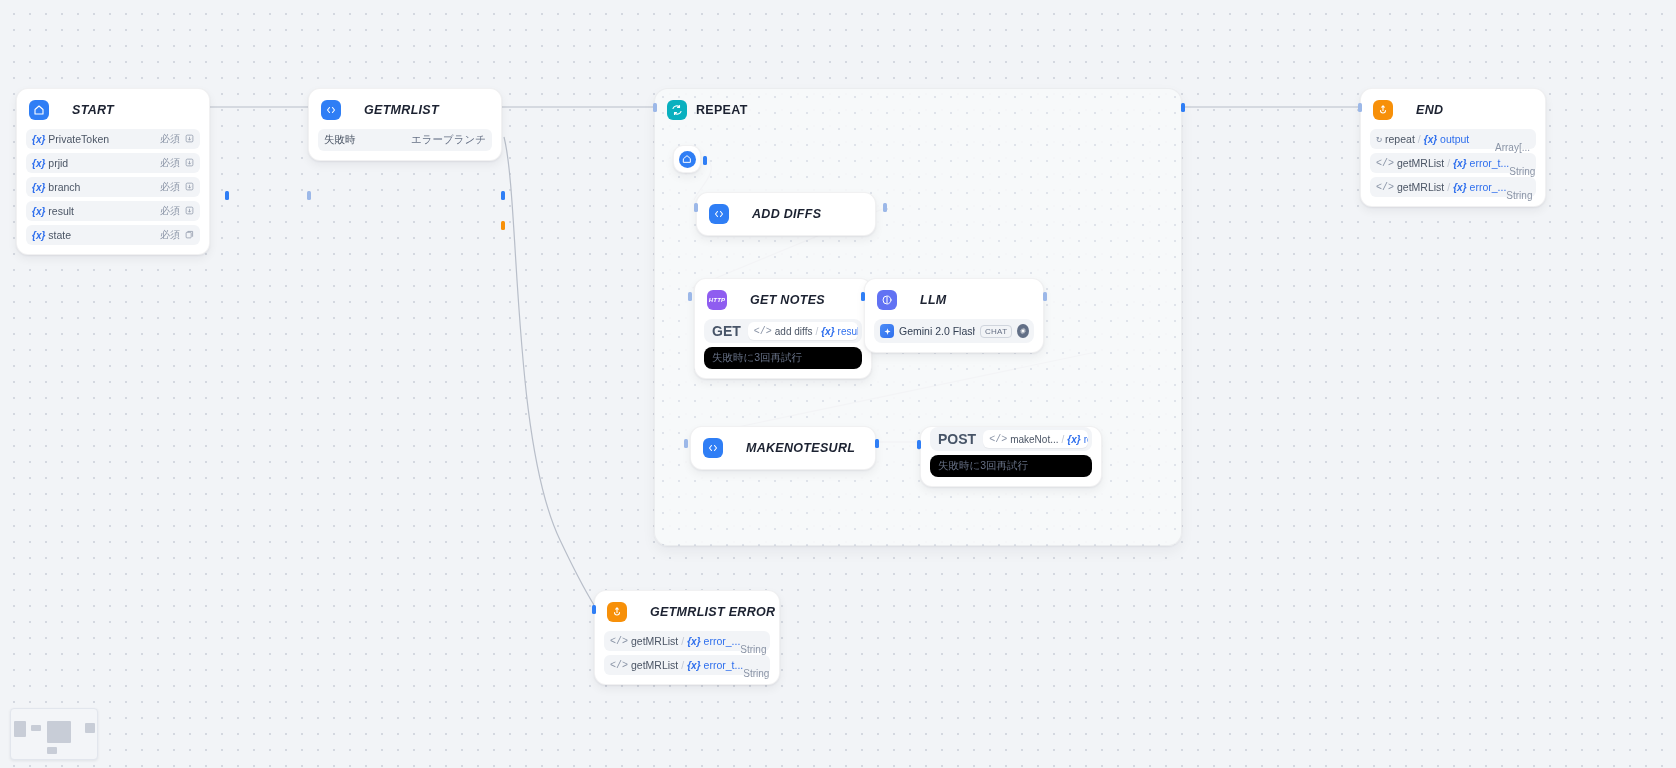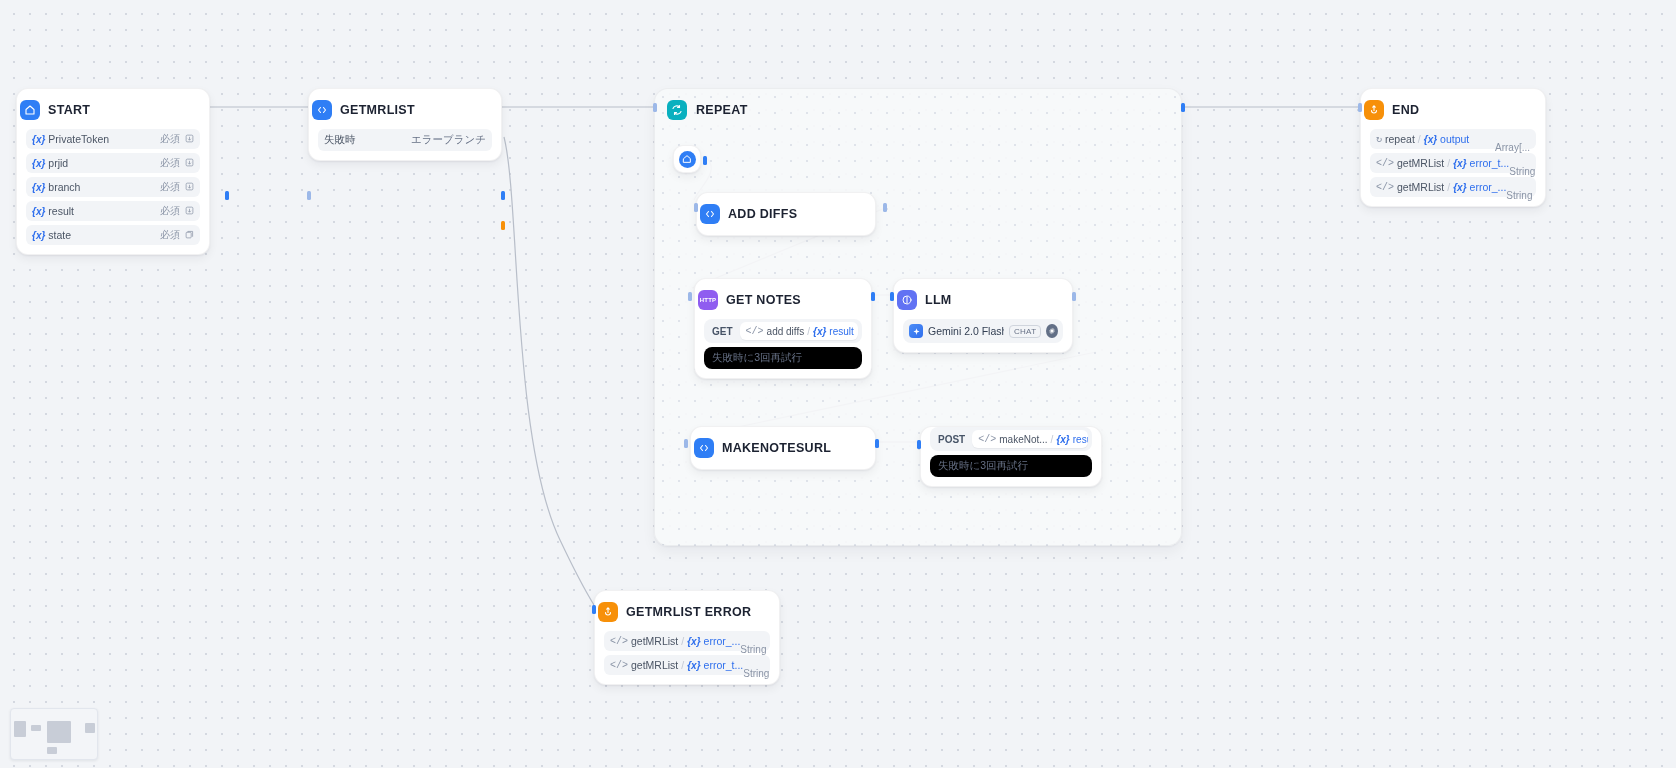--- a/index.html
+++ b/index.html
@@ -24,22 +24,23 @@
   
   .node {
     position: absolute;
     background: #ffffff;
     border-radius: 12px;
     border: 1px solid rgba(16,24,40,0.06);
     box-shadow: 0 1px 2px rgba(16,24,40,0.06), 0 4px 10px rgba(16,24,40,0.06);
   }
   .node-head {
     display: flex; align-items: center;
-    gap: 8px;
-    padding: 11px 12px 9px 3px;
+    gap: 23px;
+    padding: 11px 12px 9px 12px;
+    font-style: italic;
   }
   .node-title {
     font-size: 12.5px;
     font-weight: bold;
     color: #1c2231;
     letter-spacing: 0.3px;
     white-space: nowrap;
   }
   .node-body { padding: 0 9px 9px 9px; }
   .row {
@@ -130,21 +131,21 @@
   
   .http-row {
     display: flex; align-items: center;
     background: #f2f4f7;
     border-radius: 8px;
     height: 24px;
     padding: 0 4px 0 0;
     margin-bottom: 4px;
   }
   .method {
-    font-size: 10px; font-weight: bold; color: #475467;
+    font-size: 14px; font-weight: bold; color: #475467;
     padding: 0 7px 0 8px;
     white-space: nowrap;
   }
   .url-pill {
     flex: 1 1 auto;
     background: #fff;
     border-radius: 6px;
     height: 18px;
     display: flex; align-items: center;
     padding: 0 6px;
@@ -390,21 +391,21 @@
         </span>
       </div>
       <div class="retry-row">
         <span>失敗時に3回再試行</span>
       </div>
     </div>
     <div class="port port-ghost" style="left:-7px; top:13px;"></div>
     <div class="port" style="left:176px; top:13px;"></div>
   </div>
 
-  <div class="node" style="left:893px; top:278px; width:180px;text-align:center;">
+  <div class="node" style="left:864px; top:278px; width:180px;text-align:center;">
     <div class="node-head">
       <div class="ico ico-indigo">
         <svg width="12" height="12" viewBox="0 0 24 24" fill="none" stroke="#fff" stroke-width="2" stroke-linecap="round">
           <circle cx="12" cy="12" r="8"></circle>
             <path d="M12 6v12"></path>
         </svg>
       </div>
       <div class="node-title">LLM</div>
     </div>
     <div class="node-body">

